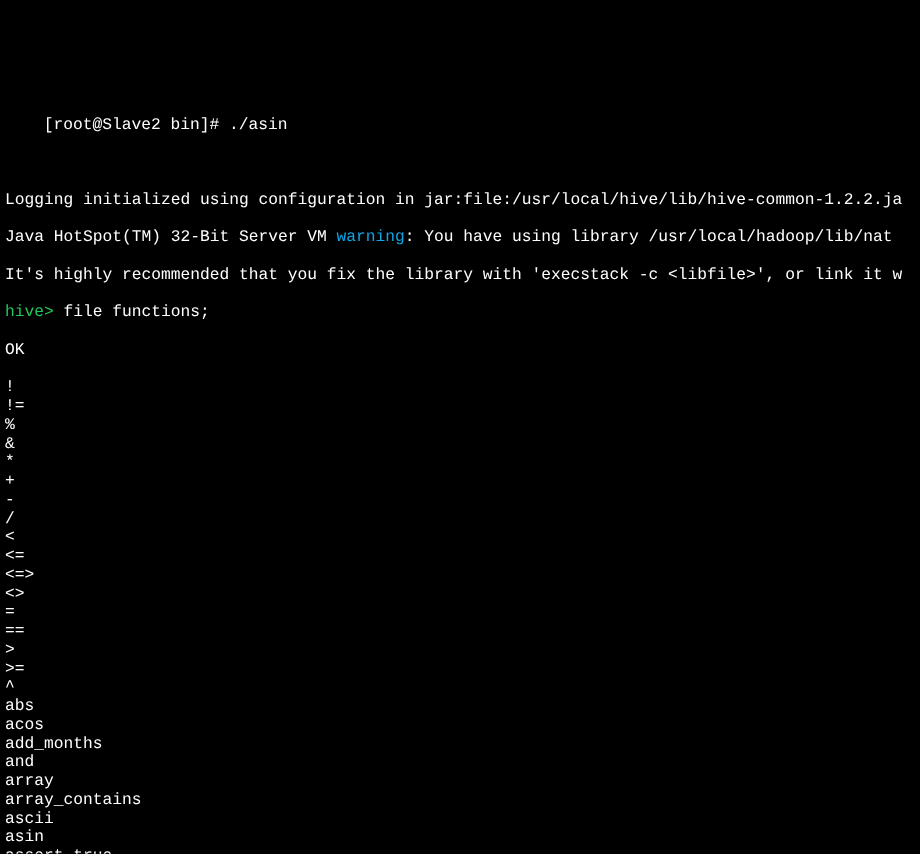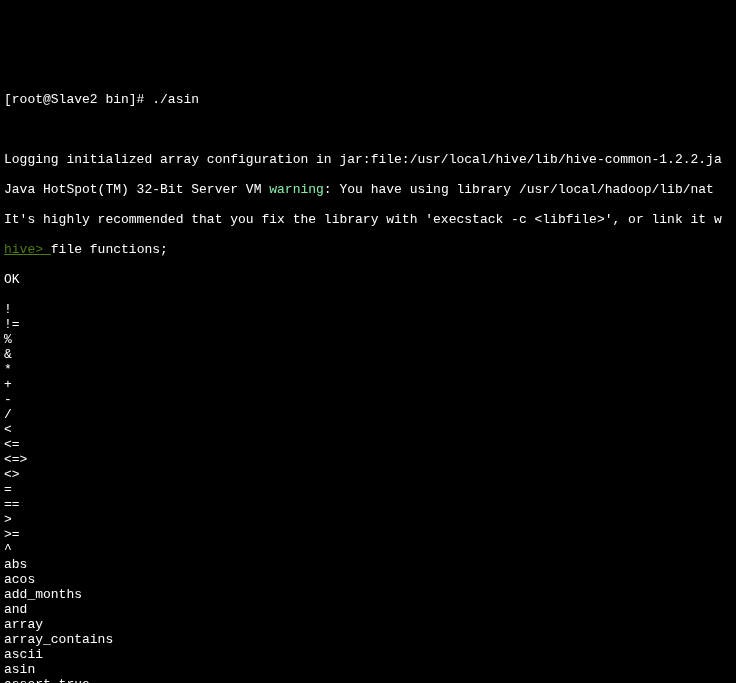--- a/index.html
+++ b/index.html
@@ -18,38 +18,38 @@
       overflow: hidden;
       padding: 2px 4px;
       white-space: pre;
     }
     .line {
       display: block;
       min-height: 15px;
     }
     .prompt-host {
       color: #ffffff;
+      margin-left: 31px;
     }
     .warning {
-      color: #86efac;
+      color: #0ea5e9;
     }
     .hive-prompt {
-      color: #4d7c0f;
-      text-decoration: underline;
+      color: #22c55e;
     }
   </style>
 </head>
 <body>
 
 
 
 <div class="line"></div>
 <div class="line"><span class="prompt-host">[root@Slave2 bin]# </span><span>./asin</span></div>
 <div class="line"></div>
-<div class="line">Logging initialized array configuration in jar:file:/usr/local/hive/lib/hive-common-1.2.2.ja</div>
+<div class="line">Logging initialized using configuration in jar:file:/usr/local/hive/lib/hive-common-1.2.2.ja</div>
 <div class="line"><span>Java HotSpot(TM) 32-Bit Server VM </span><span class="warning">warning</span><span>: You have using library /usr/local/hadoop/lib/nat</span></div>
 <div class="line">It's highly recommended that you fix the library with 'execstack -c &lt;libfile&gt;', or link it w</div>
 <div class="line"><span class="hive-prompt">hive&gt; </span><span>file functions;</span></div>
 <div class="line">OK</div>
 <div id="functions-container"><div class="line">!</div><div class="line">!=</div><div class="line">%</div><div class="line">&amp;</div><div class="line">*</div><div class="line">+</div><div class="line">-</div><div class="line">/</div><div class="line">&lt;</div><div class="line">&lt;=</div><div class="line">&lt;=&gt;</div><div class="line">&lt;&gt;</div><div class="line">=</div><div class="line">==</div><div class="line">&gt;</div><div class="line">&gt;=</div><div class="line">^</div><div class="line">abs</div><div class="line">acos</div><div class="line">add_months</div><div class="line">and</div><div class="line">array</div><div class="line">array_contains</div><div class="line">ascii</div><div class="line">asin</div><div class="line">assert_true</div></div>
 
 
 
 
 </body></html>

